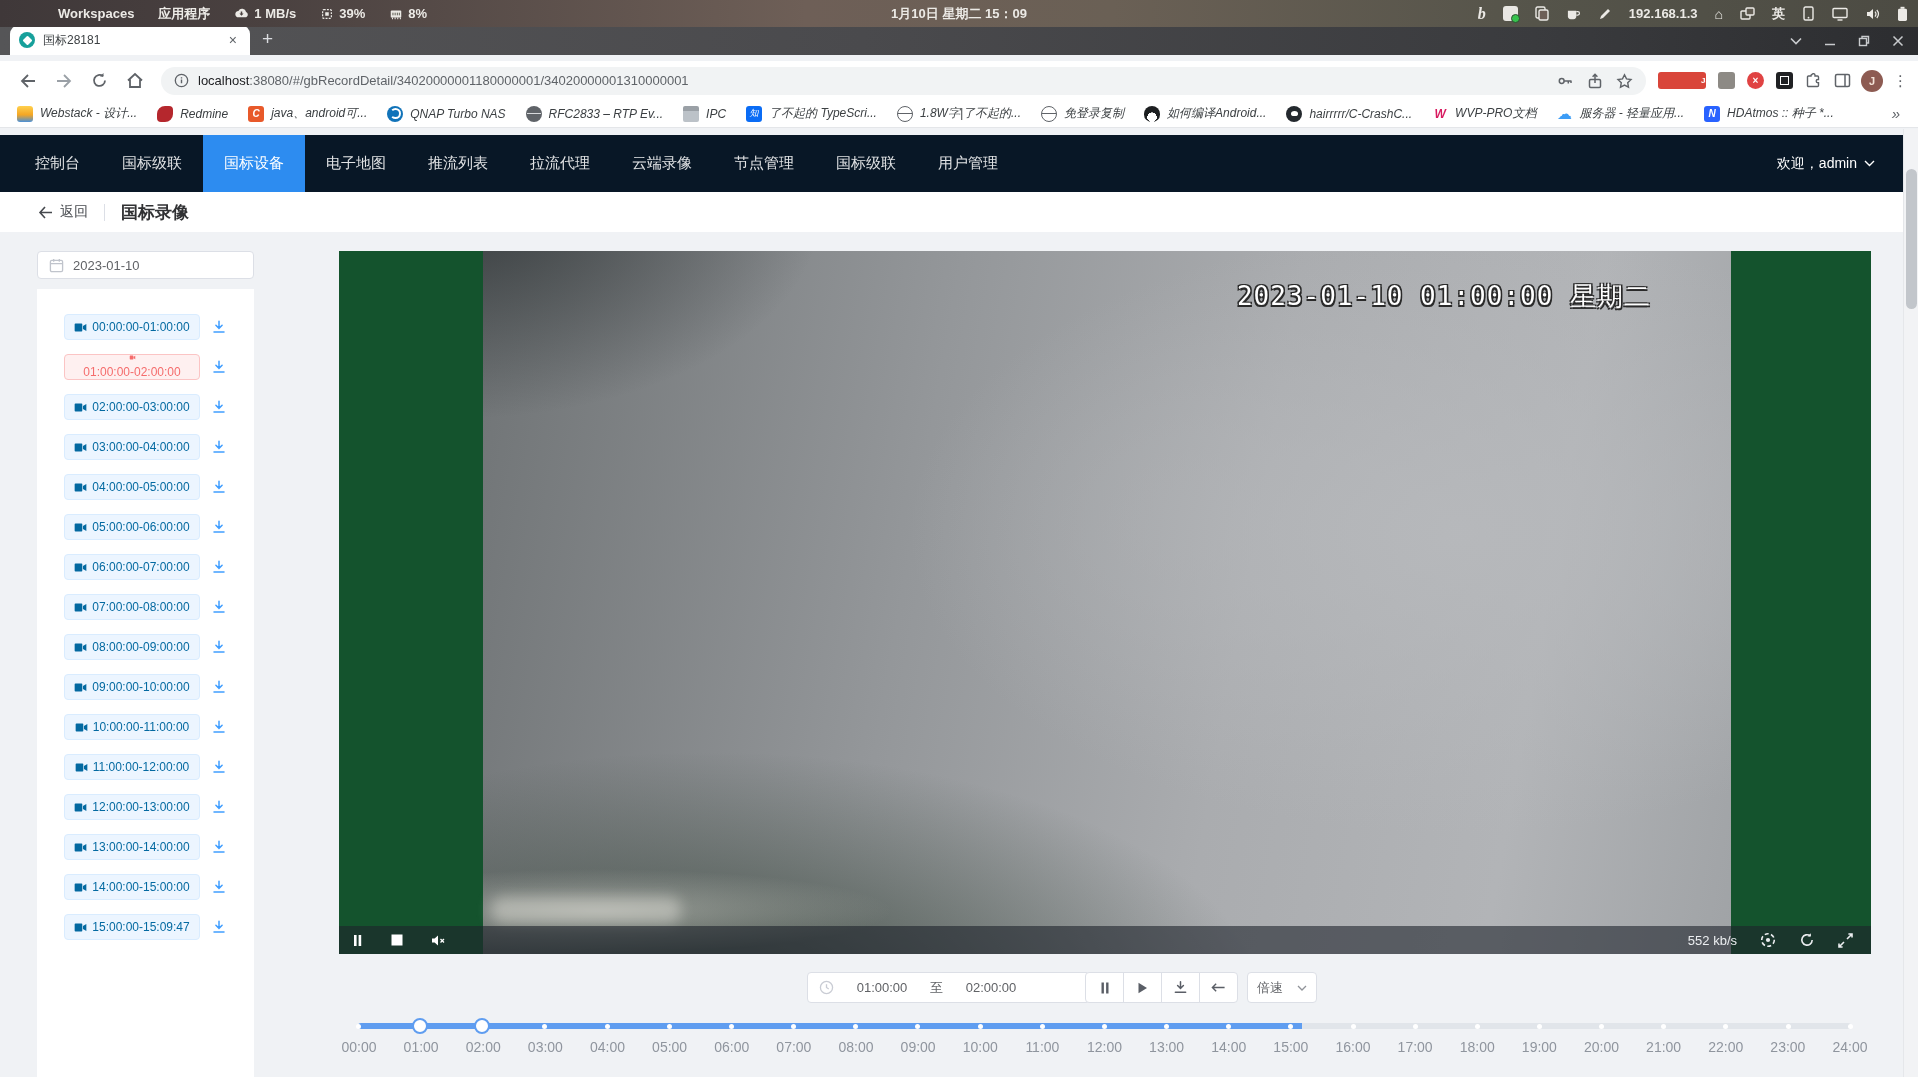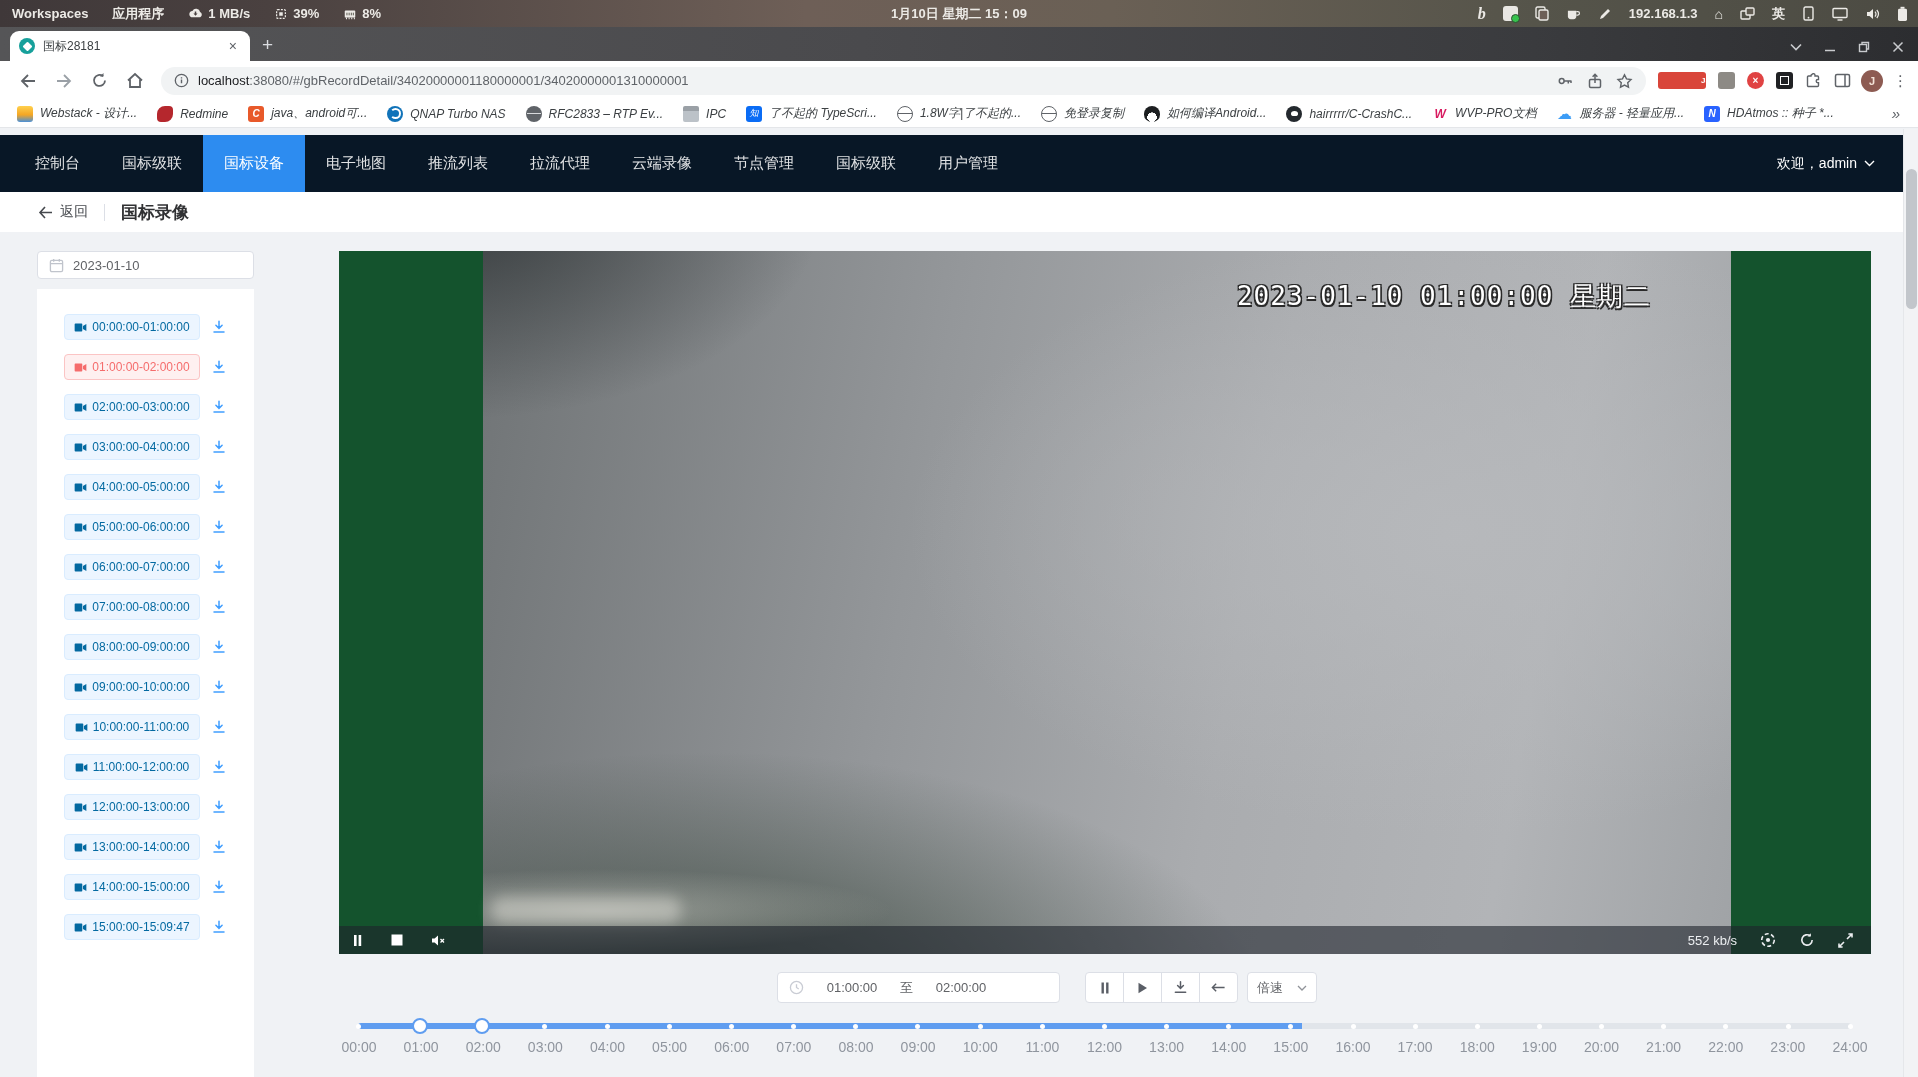--- a/index.html
+++ b/index.html
@@ -4,31 +4,31 @@
 <style>
   * { margin:0; padding:0; box-sizing:border-box; }
   html,body { width:1918px; height:1077px; overflow:hidden; }
   body { position:relative; background:#f0f2f5; font-family:"Liberation Sans","DejaVu Sans",sans-serif; }
   svg { display:block; }
 
   
   .sysbar { position:absolute; top:0; left:0; width:1918px; height:27px;
     background:linear-gradient(90deg,#3f3839 0%,#4a4140 14%,#6e5f57 42%,#6a6055 58%,#55544a 80%,#4c4b43 100%);
     display:flex; align-items:center; color:#eceae6; font-size:13px; font-weight:700; z-index:50; }
-  .sys-left { display:flex; align-items:center; gap:24px; padding-left:12px; }
+  .sys-left { display:flex; align-items:center; gap:24px; padding-left:12px;margin-left:46px; }
   .sys-ind { display:flex; align-items:center; gap:5px; }
   .sys-center { position:absolute; left:0; right:0; text-align:center; pointer-events:none; }
   .sys-right { margin-left:auto; display:flex; align-items:center; gap:17px; padding-right:10px; }
   .sys-right .glyph { font-size:14px; font-weight:700; }
   .bing-b { font-family:"Liberation Serif",serif; font-style:italic; font-size:16px; }
   .appwin { width:15px; height:15px; background:#e9e7e3; border-radius:3px; position:relative; }
   .appwin::after { content:""; position:absolute; right:-2px; bottom:-2px; width:7px; height:7px; border-radius:50%; background:#37c24d; border:1px solid #2f4f33; }
 
   
-  .tabstrip { position:absolute; top:27px; left:0; width:1918px; height:34px;
+  .tabstrip { position:absolute; top:27px; left:0; width:1918px; height:28px;
     background:linear-gradient(90deg,#555557 0%,#4a4a4d 45%,#3a3b3e 80%,#2c2d30 100%);
     display:flex; align-items:flex-end; }
   .tab { margin-left:10px; width:240px; height:30px; background:#fff; border-radius:9px 9px 0 0;
     display:flex; align-items:center; gap:8px; padding:0 9px; font-size:12px; color:#3c4043; }
   .tab-title { flex:1; white-space:nowrap; overflow:hidden; }
   .tab-close { color:#5f6368; font-size:14px; line-height:1; padding:1px 4px; border-radius:50%; }
   .tabfav { width:16px; height:16px; border-radius:50%; background:#17a09b; display:flex; align-items:center; justify-content:center; flex:0 0 auto; }
   .tabfav::before { content:""; width:7px; height:7px; background:#fff; transform:rotate(45deg); border-radius:1px; }
   .newtab { color:#dadce0; font-size:19px; margin:0 0 5px 12px; }
   .winctrl { margin-left:auto; display:flex; align-items:center; gap:22px; padding:0 14px 8px 0; color:#c9cbce; font-size:13px; }
@@ -93,21 +93,21 @@
   .ph-title { font-size:17px; font-weight:700; color:#303133; }
 
   
   .datebox { position:absolute; left:37px; top:251px; width:217px; height:28px; background:#fff;
     border:1px solid #dcdfe6; border-radius:4px; display:flex; align-items:center; gap:9px; padding:0 11px; }
   .datebox input { border:none; outline:none; background:transparent; font-size:13px; color:#606266; width:130px; font-family:inherit; }
   .sidepanel { position:absolute; left:37px; top:289px; width:217px; height:788px; background:#fff; padding-top:25px; overflow:hidden; }
   .rec-row { height:26px; margin:0 0 14px 27px; display:flex; align-items:center; }
   .rec-pill { width:136px; height:26px; border:1px solid #d9ecff; background:#ecf5ff; color:#0369a1; border-radius:4px;
     font-size:12px; display:flex; align-items:center; justify-content:center; gap:5px; }
-  .rec-row.selected .rec-pill { background:#fef0f0; border-color:#fbc4c4; color:#f56c6c; }
+  .rec-row.selected .rec-pill { background:#fef0f0; border-color:#fbc4c4; color:#f56c6c;flex-direction:column; }
   .rec-dl { margin-left:11px; color:#409eff; }
 
   
   .player { position:absolute; left:339px; top:251px; width:1532px; height:703px; background:#14532d; }
   .video { position:absolute; left:144px; top:0; width:1248px; height:703px;
     background:
       radial-gradient(420px 60px at 115px 660px, rgba(212,212,204,.5), transparent 70%),
       radial-gradient(760px 420px at 78% 40%, rgba(183,185,188,.9), transparent 72%),
       radial-gradient(820px 380px at 18% 108%, rgba(56,70,60,.9), transparent 68%),
       radial-gradient(520px 300px at -2% -6%, rgba(46,51,53,.85), transparent 70%),
@@ -115,21 +115,21 @@
   .smudge { position:absolute; left:8px; top:646px; width:190px; height:26px; background:rgba(214,214,206,.55); border-radius:12px; filter:blur(7px); }
   .osd { position:absolute; top:28px; right:80px; font-family:"DejaVu Sans Mono","Liberation Mono",monospace;
     font-size:26px; color:#fff; letter-spacing:1px;
     text-shadow:-1.5px -1.5px 0 #2a2a2a, 1.5px -1.5px 0 #2a2a2a, -1.5px 1.5px 0 #2a2a2a, 1.5px 1.5px 0 #2a2a2a; }
   .ctrlbar { position:absolute; left:0; right:0; bottom:0; height:28px; background:rgba(30,35,43,.6);
     display:flex; align-items:center; color:#fff; padding:0 18px 0 13px; }
   .cb-left { display:flex; align-items:center; gap:28px; }
   .cb-right { margin-left:auto; display:flex; align-items:center; gap:23px; font-size:13px; color:#eceef1; }
 
   
-  .rangebox { position:absolute; left:777px; top:972px; width:283px; height:31px; background:#fff;
+  .rangebox { position:absolute; left:807px; top:972px; width:283px; height:31px; background:#fff;
     border:1px solid #dcdfe6; border-radius:4px; display:flex; align-items:center; padding:0 11px; }
   .rangebox input { border:none; outline:none; background:transparent; font-size:13px; color:#606266; text-align:center; width:96px; font-family:inherit; }
   .range-sep { font-size:13px; color:#606266; }
   .btngroup { position:absolute; left:1085px; top:972px; height:31px; display:flex; }
   .pbtn { width:39px; height:31px; background:#fff; border:1px solid #dcdfe6; margin-left:-1px;
     display:flex; align-items:center; justify-content:center; color:#5a5e66; }
   .pbtn:first-child { border-radius:4px 0 0 4px; margin-left:0; }
   .pbtn:last-child { border-radius:0 4px 4px 0; }
   .speedbtn { position:absolute; left:1247px; top:972px; width:70px; height:31px; background:#fff;
     border:1px solid #dcdfe6; border-radius:4px; display:flex; align-items:center; justify-content:center; gap:14px;

